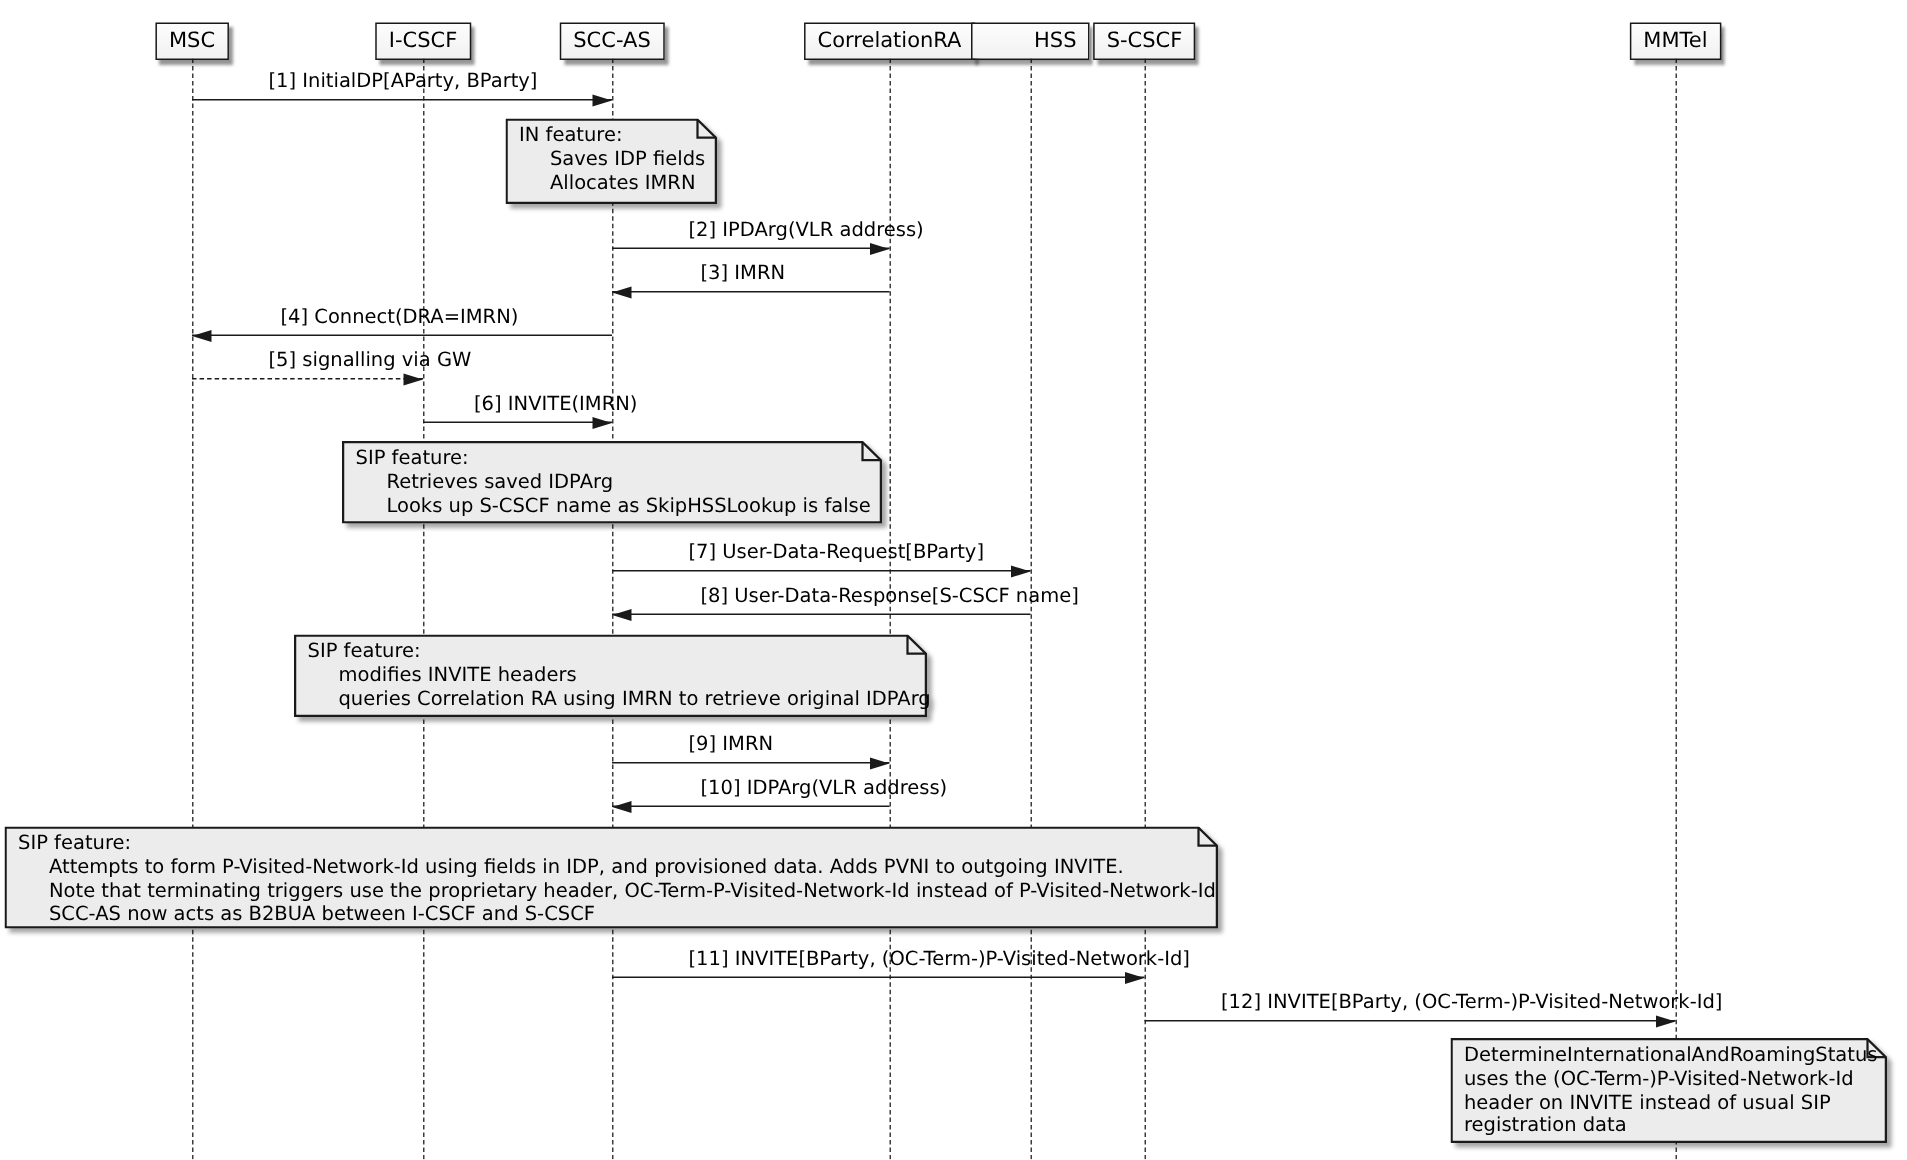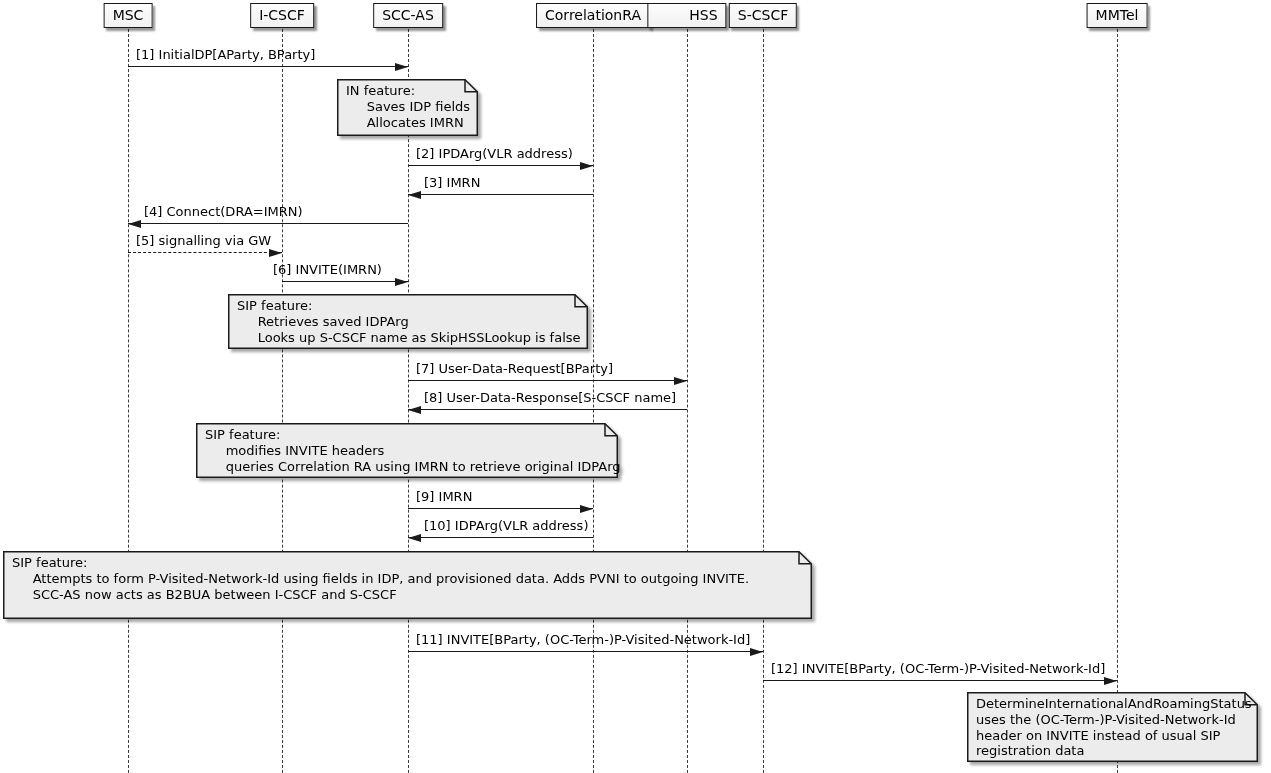--- a/index.html
+++ b/index.html
@@ -21,20 +21,21 @@
     position: absolute;
     transform: translateX(-50%);
     background: linear-gradient(#fdfdfd, #f1f1f1);
     border: 1.5px solid #181818;
     padding: 3px 8px 4px 8px;
     font-size: 14px;
     color: #000000;
     white-space: nowrap;
     box-shadow: 2.5px 3px 2px rgba(0,0,0,0.42);
     z-index: 4;
+    margin-top: 12px;
   }
   .msg-line {
     position: absolute;
     height: 0;
     border-top: 1.5px solid #1a1a1a;
     z-index: 2;
   }
   .msg-line.dashed { border-top-style: dashed; border-top-width: 1px; }
   .arrow {
     position: absolute;
@@ -50,20 +51,21 @@
     border-top: 4px solid transparent;
     border-bottom: 4px solid transparent;
     border-right: 13px solid #1a1a1a;
   }
   .msg-label {
     position: absolute;
     font-size: 13px;
     color: #000000;
     white-space: nowrap;
     z-index: 2;
+    margin-left: 43px;
   }
   .note {
     position: absolute;
     z-index: 3;
     filter: drop-shadow(3px 3px 1.5px rgba(0,0,0,0.35));
   }
   .note svg { position: absolute; left: 0; top: 0; }
   .note-text {
     position: absolute;
     left: 9px; top: 4px;
@@ -163,20 +165,21 @@
       </div>
     </div>
     <div class="note" style="left: 3px; top: 551px; width: 809px; height: 68px;">
       <svg width="809" height="68" viewBox="0 0 809 68">
         <path d="M0.75,0.75 H796 L808.25,12.75 V67.25 H0.75 Z" fill="#ECECEC" stroke="#1A1A1A" stroke-width="1.5"></path>
         <path d="M796,0.75 V12.75 H808.25" fill="none" stroke="#1A1A1A" stroke-width="1.5"></path>
       </svg>
       <div class="note-text">
         <div class="note-line">SIP feature:</div>
         <div class="note-line">     Attempts to form P-Visited-Network-Id using fields in IDP, and provisioned data. Adds PVNI to outgoing INVITE.</div>
+        <div class="note-line">     Note that terminating triggers use the proprietary header, OC-Term-P-Visited-Network-Id instead of P-Visited-Network-Id</div>
         <div class="note-line">     SCC-AS now acts as B2BUA between I-CSCF and S-CSCF</div>
       </div>
     </div>
     <div class="note" style="left: 967px; top: 692px; width: 291px; height: 70px;">
       <svg width="291" height="70" viewBox="0 0 291 70">
         <path d="M0.75,0.75 H278 L290.25,12.75 V69.25 H0.75 Z" fill="#ECECEC" stroke="#1A1A1A" stroke-width="1.5"></path>
         <path d="M278,0.75 V12.75 H290.25" fill="none" stroke="#1A1A1A" stroke-width="1.5"></path>
       </svg>
       <div class="note-text">
         <div class="note-line">DetermineInternationalAndRoamingStatus</div>

